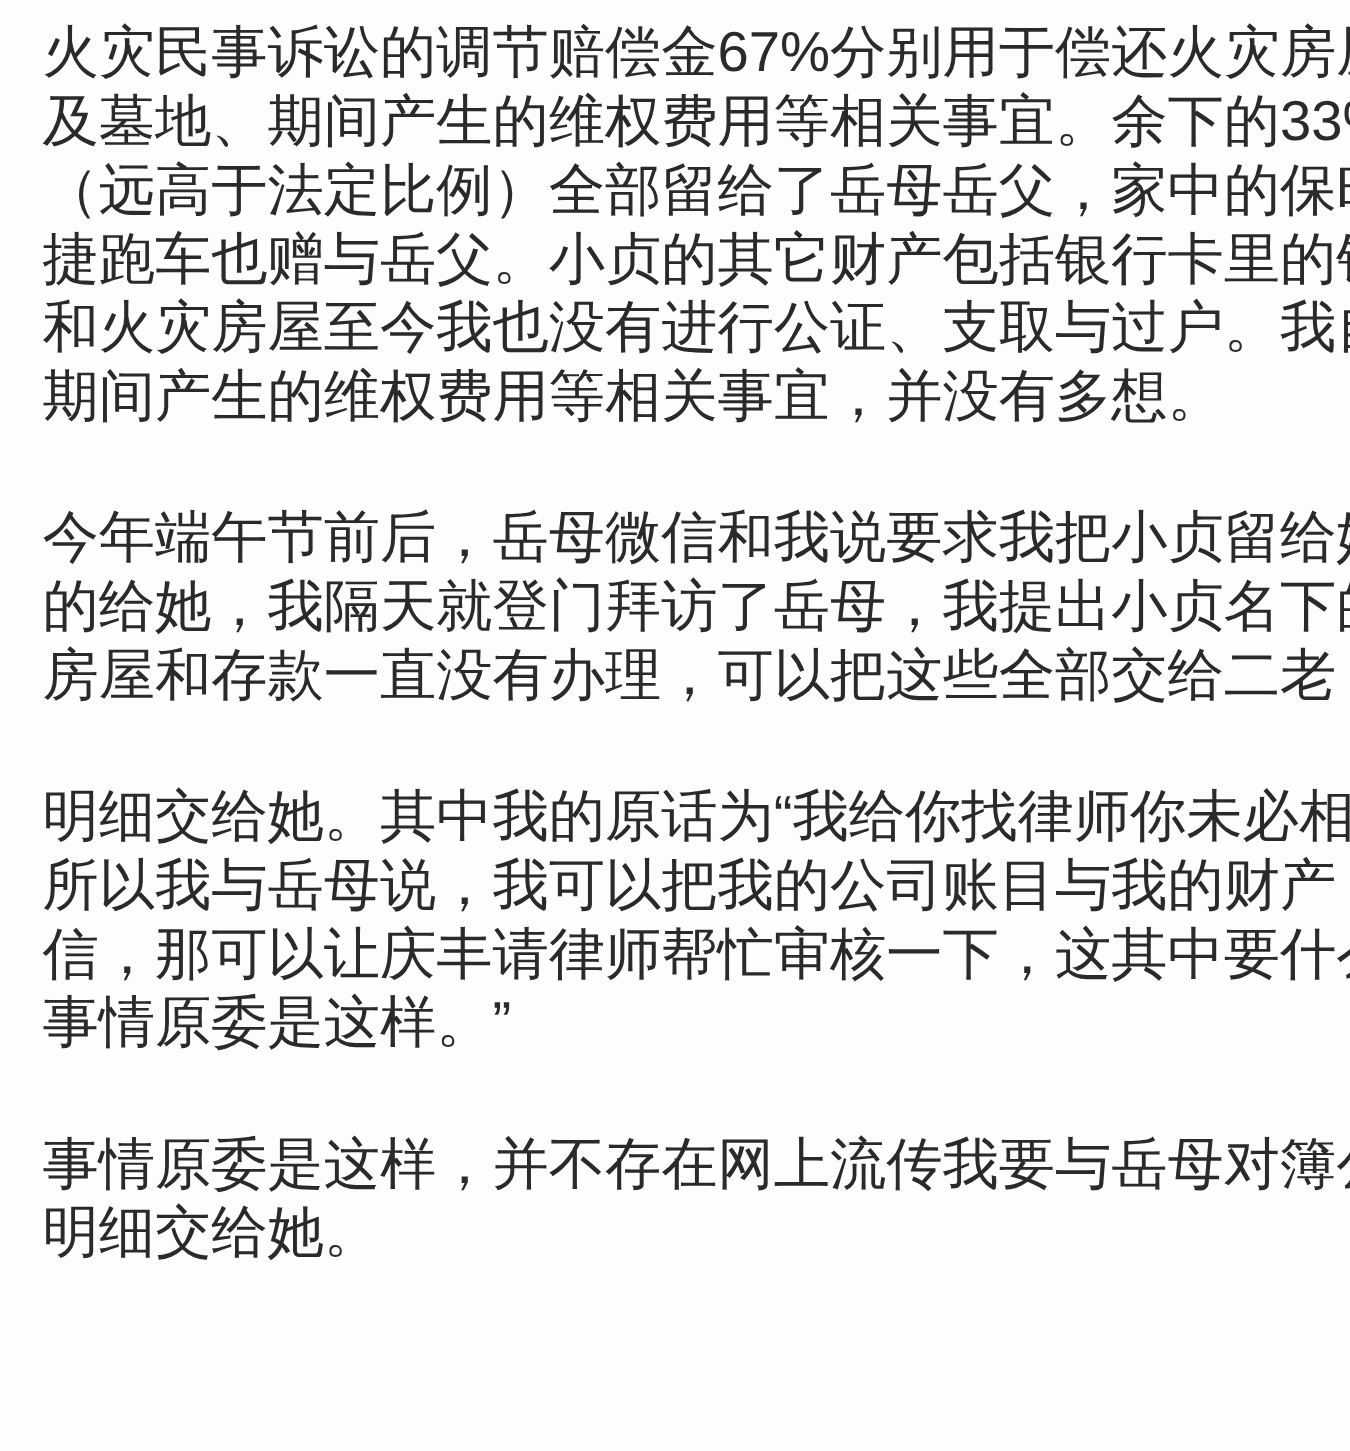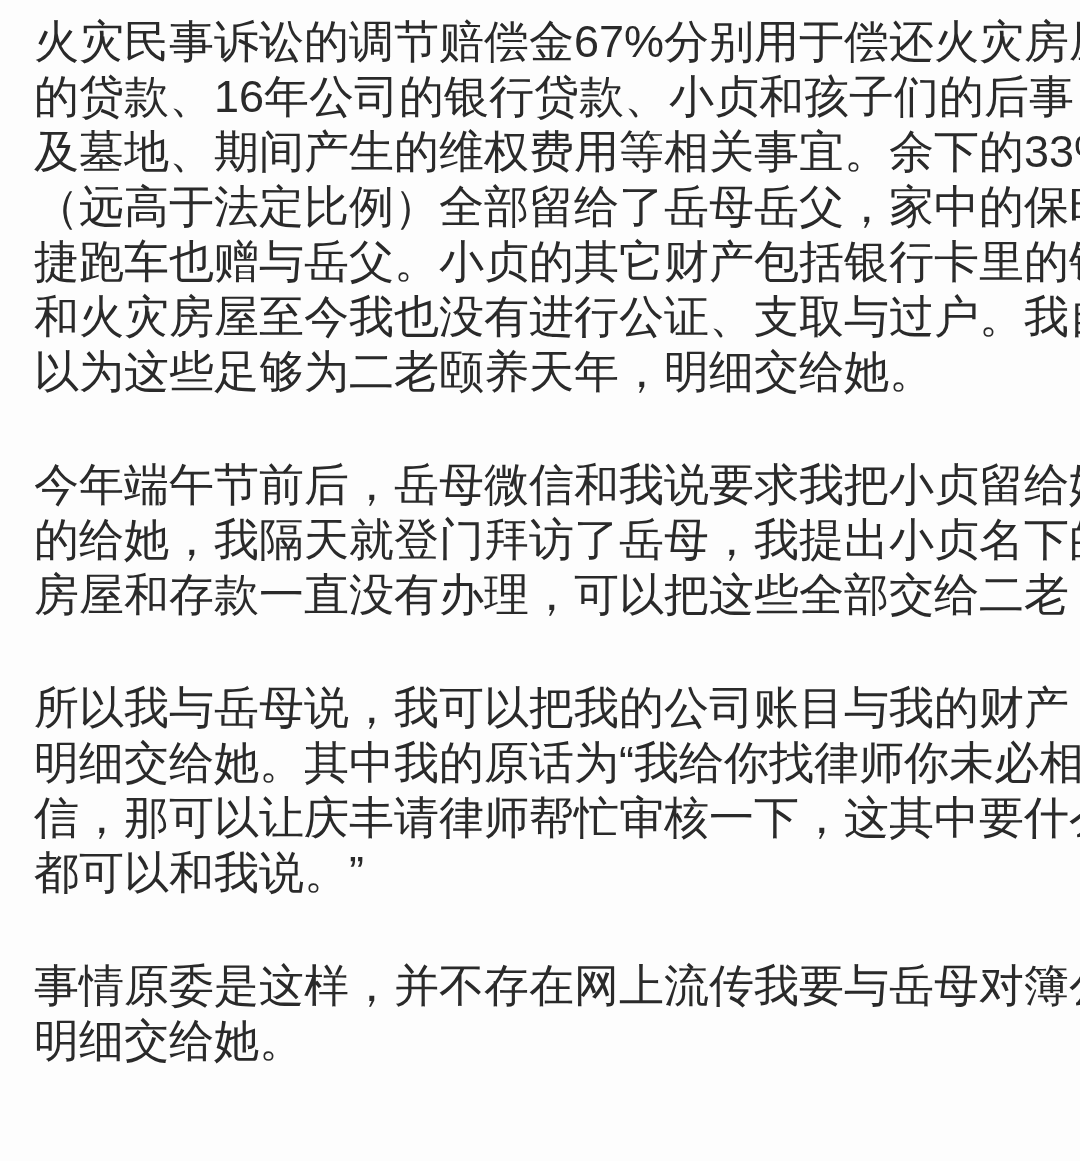--- a/index.html
+++ b/index.html
@@ -33,35 +33,34 @@
     letter-spacing: 0px;
     font-weight: 400;
   }
 </style>
 </head>
 <body>
 
 <div class="text-body" style="background: rgb(253, 253, 253); color: rgb(42, 42, 42);">
     <div class="paragraph">
       <div class="line">火灾民事诉讼的调节赔偿金67%分别用于偿还火灾房屋</div>
-      <div class="line">的贷款、16年公司的银行贷款、小贞和孩子们的后事</div>
       <div class="line">及墓地、期间产生的维权费用等相关事宜。余下的33%</div>
       <div class="line">（远高于法定比例）全部留给了岳母岳父，家中的保时</div>
       <div class="line">捷跑车也赠与岳父。小贞的其它财产包括银行卡里的钱</div>
       <div class="line">和火灾房屋至今我也没有进行公证、支取与过户。我自</div>
-      <div class="line">以为这些足够为二老颐养天年，明细交给她。</div>
+      <div class="line">期间产生的维权费用等相关事宜，并没有多想。</div>
     </div>
     <div class="paragraph">
       <div class="line">今年端午节前后，岳母微信和我说要求我把小贞留给她</div>
       <div class="line">的给她，我隔天就登门拜访了岳母，我提出小贞名下的</div>
       <div class="line">房屋和存款一直没有办理，可以把这些全部交给二老，</div>
     </div>
     <div class="paragraph">
+      <div class="line">明细交给她。其中我的原话为“我给你找律师你未必相</div>
       <div class="line">所以我与岳母说，我可以把我的公司账目与我的财产</div>
-      <div class="line">明细交给她。其中我的原话为“我给你找律师你未必相</div>
       <div class="line">信，那可以让庆丰请律师帮忙审核一下，这其中要什么</div>
-      <div class="line">都可以和我说。”</div>
+      <div class="line">事情原委是这样。”</div>
     </div>
     <div class="paragraph">
       <div class="line">事情原委是这样，并不存在网上流传我要与岳母对簿公</div>
       <div class="line">明细交给她。</div>
     </div>
   </div>
 
 </body></html>

